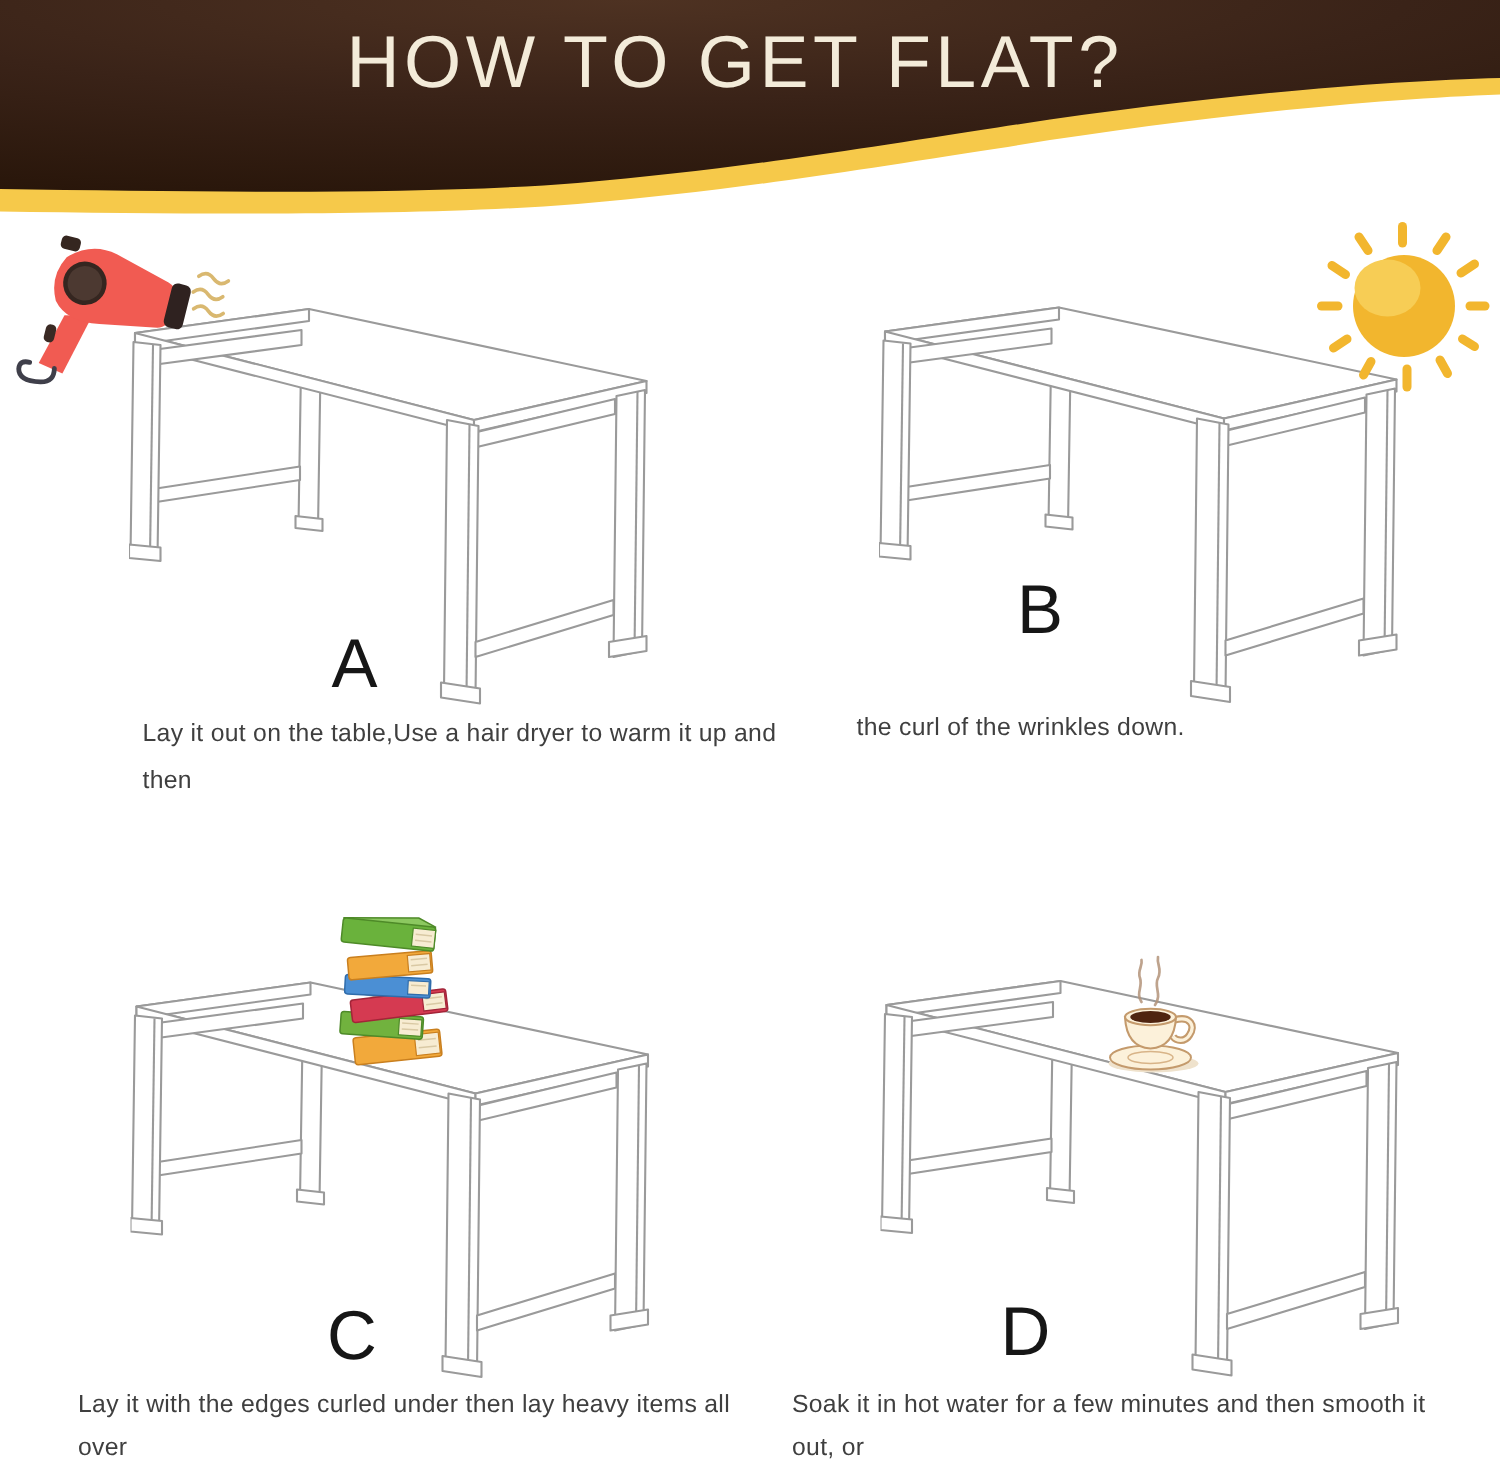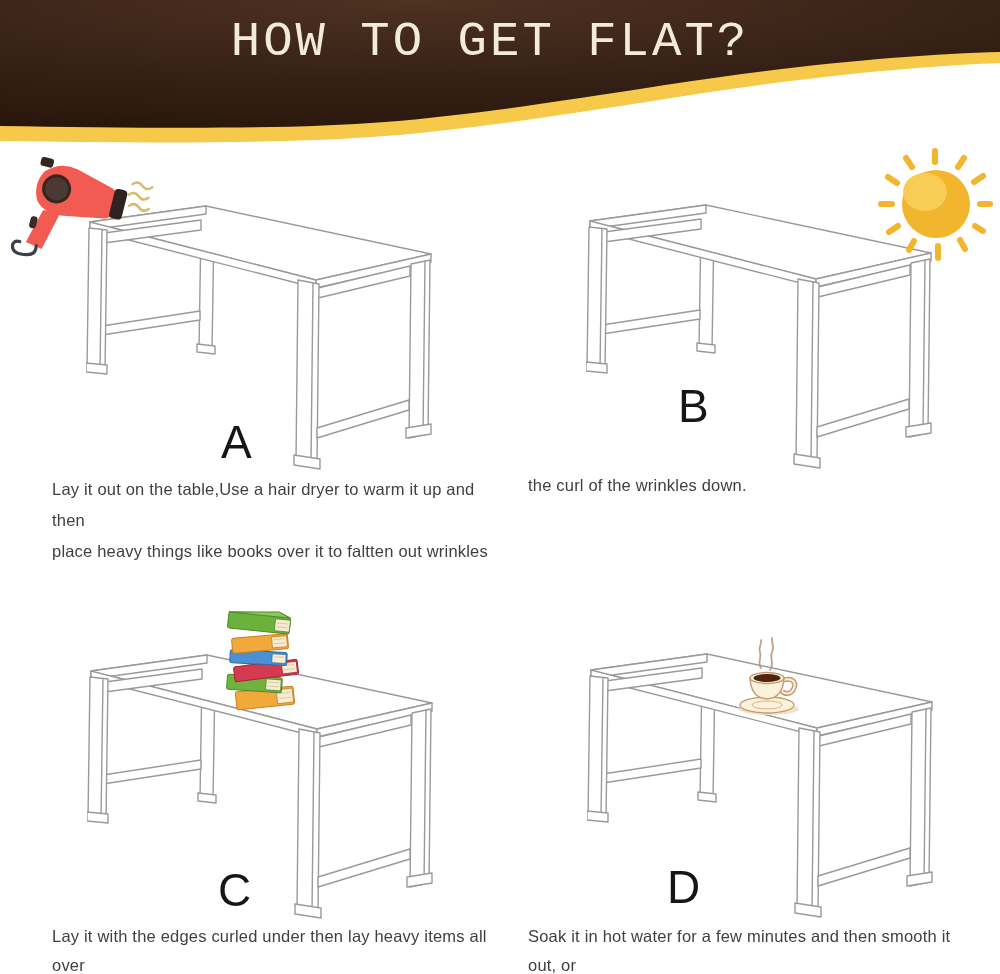--- a/index.html
+++ b/index.html
@@ -2,27 +2,27 @@
 <html><head>
 <meta charset="utf-8">
 <style>
   html,body{margin:0;padding:0;background:#ffffff;}
   #page{position:relative;width:1000px;height:974px;background:#fff;overflow:hidden;
         font-family:"Liberation Sans", sans-serif;}
   
   #header{position:absolute;left:0;top:0;width:1000px;height:152px;}
   #header svg{display:block;}
   #page-title{position:absolute;left:0;top:14px;width:980px;text-align:center;
-      font-family:Liberation Mono, monospace;font-size:49px;font-weight:400;
+      font-family:Liberation Sans, sans-serif;font-size:49px;font-weight:400;
       letter-spacing:3px;color:#f3ebd9;}
   .step-letter{position:absolute;font-family:"Liberation Sans",sans-serif;
       font-weight:400;font-size:46px;color:#161616;line-height:1;}
   .caption{position:absolute;width:452px;font-size:16.5px;color:#3f3f3f;
       letter-spacing:.2px;}
-  .cap-31{line-height:31px;}
+  .cap-31{line-height:31px;margin-left:43px;}
   .cap-29{line-height:29px;}
   .table-svg{position:absolute;width:350px;height:272px;}
   .icon-svg{position:absolute;}
 </style>
 </head>
 <body>
 
 <div id="page">
 
   <svg width="0" height="0" style="position:absolute">
@@ -82,21 +82,20 @@
       </g>
       <g transform="rotate(9 135 45)" stroke="#d9b870" stroke-width="2.4" fill="none" stroke-linecap="round">
         <path d="M122,30 q5,-5 10,0 q5,5 10,0"></path>
         <path d="M120,41 q5,-5 10,0 q5,5 10,0"></path>
         <path d="M122,52 q5,-5 10,0 q5,5 10,0"></path>
       </g>
     </svg>
     <div class="step-letter" style="left:221px;top:419px">A</div>
     <div class="caption cap-31" style="left:52px;top:474px">
       <div>Lay it out on the table,Use a hair dryer to warm it up and then</div>
-      <div>place heavy things like books over it to faltten out wrinkles</div>
     </div>
   </div>
 
   <div>
     <svg class="table-svg" style="left:586px;top:201px" viewBox="0 0 350 272">
       <use href="#table-sym"></use>
     </svg>
     <svg class="icon-svg" style="left:876px;top:146px" width="120" height="118" viewBox="0 0 120 118">
       <g stroke="#f2b62e" stroke-width="6" stroke-linecap="round">
         <line x1="104" y1="58" x2="114" y2="58"></line>

